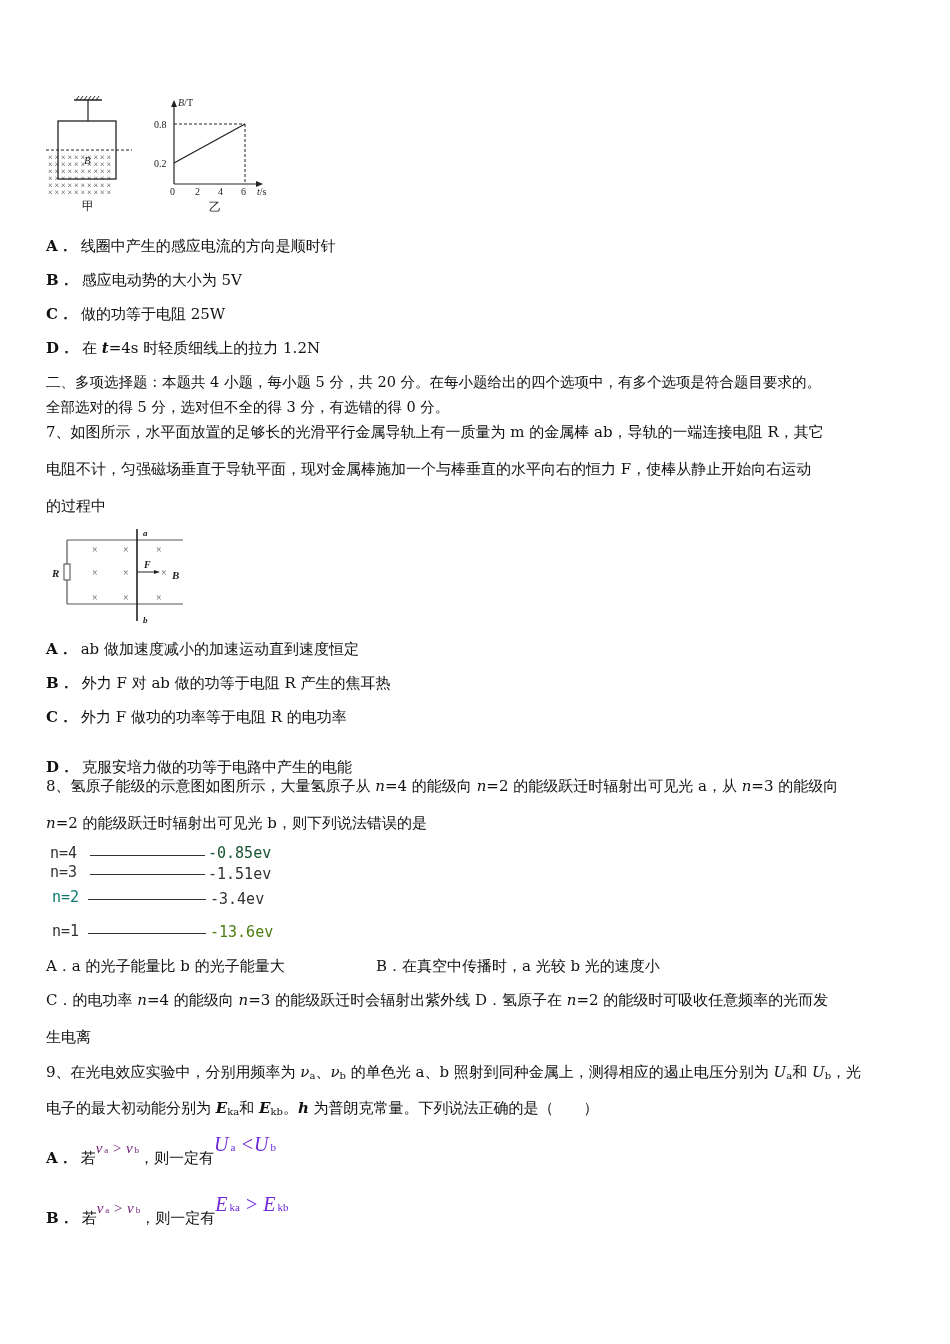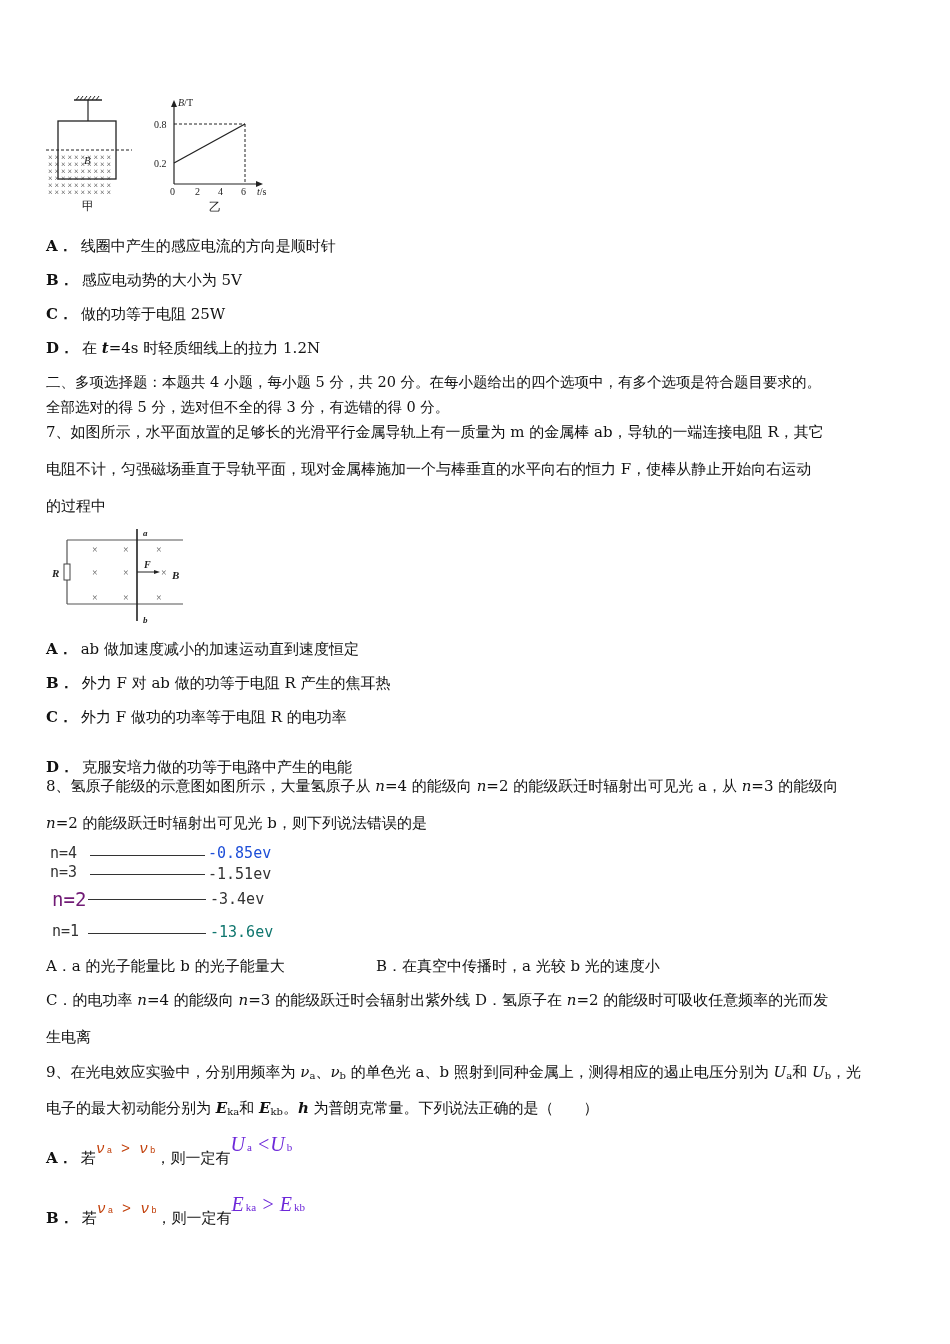--- a/index.html
+++ b/index.html
@@ -6,21 +6,21 @@
   body { width: 950px; height: 1344px; position: relative; overflow: hidden;
          font-family: "DejaVu Serif", "Liberation Serif", serif; color: #111; }
   .abs { position: absolute; }
   .line { position: absolute; left: 46px; font-size: 15px; line-height: 20px; white-space: nowrap; }
   .opt-letter { font-weight: bold; margin-right: 8px; }
   .b { font-weight: bold; }
   .it { font-style: italic; }
   .section { font-size: 14.5px; }
   .q { font-size: 15px; }
   .sub { font-size: 10px; vertical-align: -2px; }
-  .mathgray { color: #c2410c; font-family: Liberation Mono, monospace; font-style: italic; font-size: 15px; position: relative; top: -10px; }
+  .mathgray { color: #701a75; font-family: Liberation Serif, serif; font-style: italic; font-size: 15px; position: relative; top: -10px; }
   .mathgray .s { font-style: normal; font-size: 9px; margin-left: 2px; }
   .mathgray2 { color: #6d28d9; font-family: "Liberation Serif", serif; font-style: italic; font-size: 20px; position: relative; top: -12px; }
   .mathgray2 .s { font-style: normal; font-size: 11px; margin-left: 2px; }
   .mono { font-family: "DejaVu Sans Mono", "Liberation Mono", monospace; }
   svg text { font-family: "Liberation Serif", serif; }
 </style>
 </head>
 <body>
 
 <div class="abs" style="left:44px; top:94px; width:90px; height:122px;">
@@ -136,33 +136,33 @@
 <div class="line q" style="top:776px;">
   <span>8、氢原子能级的示意图如图所示，大量氢原子从 </span><span class="it">n</span><span>=4 的能级向 </span><span class="it">n</span><span>=2 的能级跃迁时辐射出可见光 a，从 </span><span class="it">n</span><span>=3 的能级向</span>
 </div>
 <div class="line q" style="top:813px;">
   <span class="it">n</span><span>=2 的能级跃迁时辐射出可见光 b，则下列说法错误的是</span>
 </div>
 
 <div class="abs" style="left:48px; top:842px; width:240px; height:100px;">
   <div class="abs mono" style="left:2px; top:2px; font-size:15px; color:#333;">n=4</div>
   <div class="abs" style="left:42px; top:13px; width:115px; border-top:1.2px solid #333;"></div>
-  <div class="abs mono" style="left:160px; top:2px; font-size:15px; color:#1d4ed8;">-0.85ev</div>
+  <div class="abs mono" style="left:160px; top:2px; font-size:15px; color:#14532d;">-0.85ev</div>
 
   <div class="abs mono" style="left:2px; top:21px; font-size:15px; color:#333;">n=3</div>
   <div class="abs" style="left:42px; top:32px; width:115px; border-top:1.2px solid #333;"></div>
   <div class="abs mono" style="left:160px; top:23px; font-size:15px; color:#333;">-1.51ev</div>
 
-  <div class="abs mono" style="left:4px; top:46px; font-size:19px; color:#701a75;">n=2</div>
+  <div class="abs mono" style="left:4px; top:46px; font-size:15px; color:#0f766e;">n=2</div>
   <div class="abs" style="left:40px; top:57px; width:118px; border-top:1.2px solid #333;"></div>
   <div class="abs mono" style="left:162px; top:48px; font-size:15px; color:#333;">-3.4ev</div>
 
   <div class="abs mono" style="left:4px; top:80px; font-size:15px; color:#333;">n=1</div>
   <div class="abs" style="left:40px; top:91px; width:118px; border-top:1.2px solid #333;"></div>
-  <div class="abs mono" style="left:162px; top:81px; font-size:15px; color:#0f766e;">-13.6ev</div>
+  <div class="abs mono" style="left:162px; top:81px; font-size:15px; color:#4d7c0f;">-13.6ev</div>
 </div>
 
 <div class="line q" style="top:956px;">A．a 的光子能量比 b 的光子能量大</div>
 <div class="line q" style="top:956px; left:376px;">B．在真空中传播时，a 光较 b 光的速度小</div>
 <div class="line q" style="top:990px;">
   <span>C．的电功率 </span><span class="it">n</span><span>=4 的能级向 </span><span class="it">n</span><span>=3 的能级跃迁时会辐射出紫外线 D．氢原子在 </span><span class="it">n</span><span>=2 的能级时可吸收任意频率的光而发</span>
 </div>
 <div class="line q" style="top:1027px;">生电离</div>
 
 <div class="line q" style="top:1062px;">

